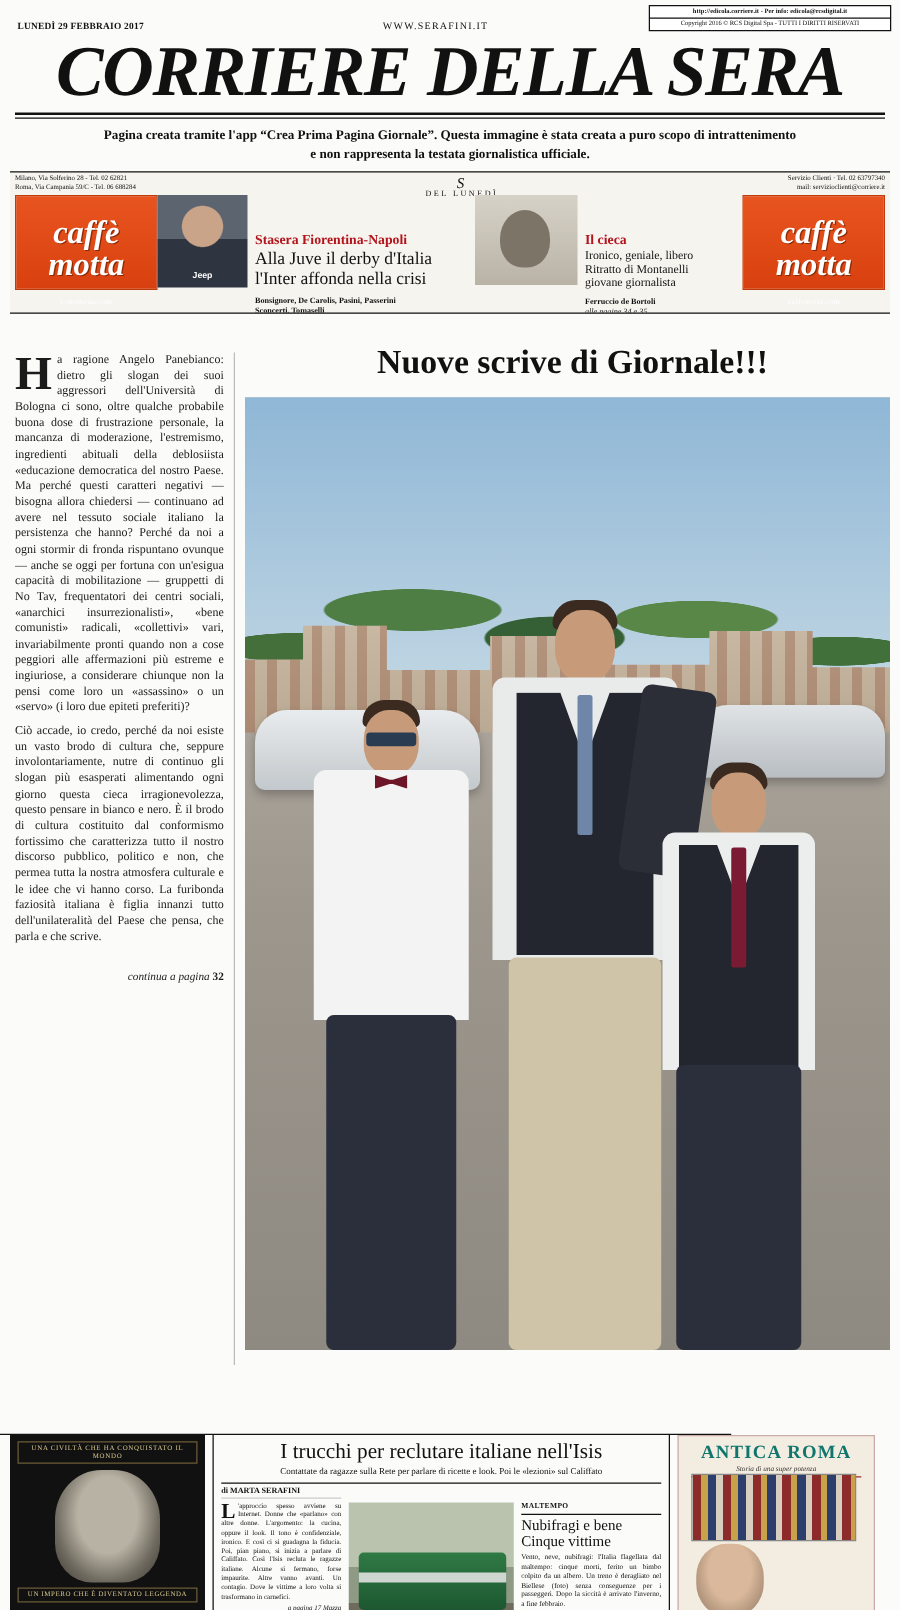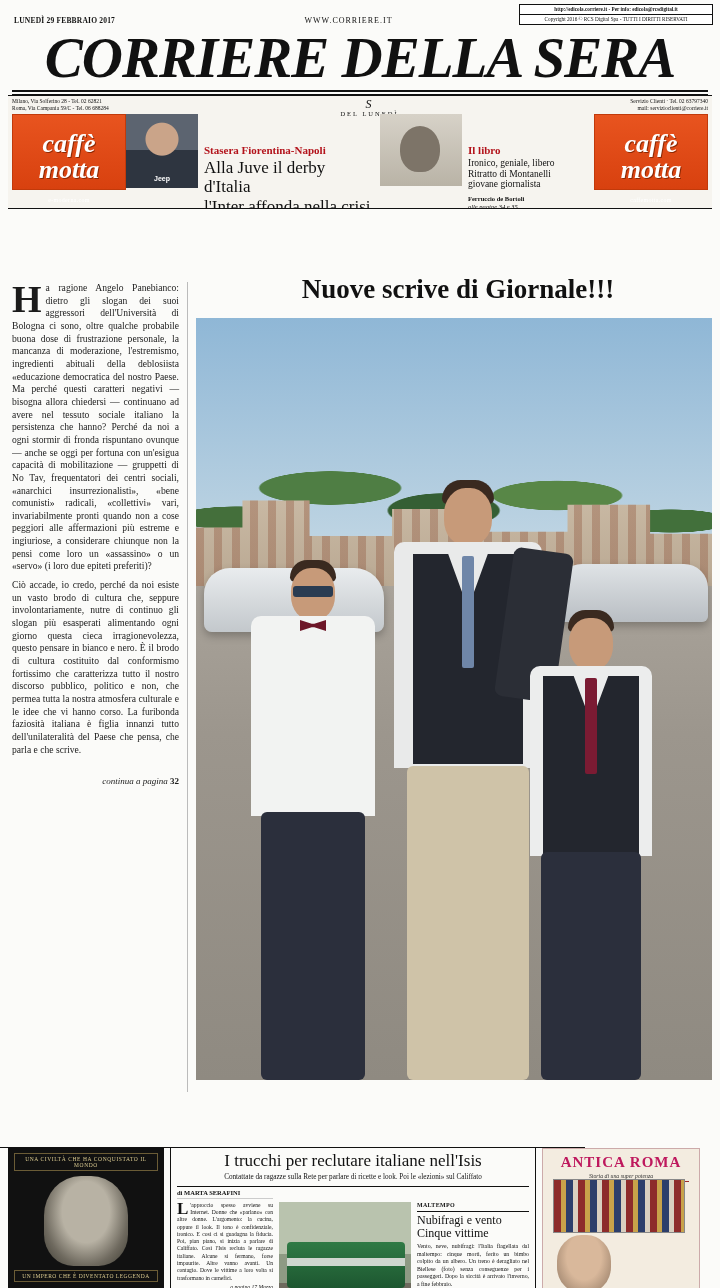--- a/index.html
+++ b/index.html
@@ -187,21 +187,21 @@
   }
   .ad-col.libro { left: 460px; width: 128px; }
   .ad-kicker {
     font-weight: bold;
     font-size: 11px;
     color: #b3131b;
     line-height: 1.1;
     margin-top: 32px;
   }
   .ad-head {
-    font-size: 17px;
+    font-size: 14px;
     line-height: 1.15;
     margin-top: 2px;
   }
   .ad-sub {
     font-size: 6.5px;
     font-weight: bold;
     line-height: 1.25;
     margin-top: 5px;
   }
   .ad-page { font-weight: normal; font-style: italic; }
@@ -507,21 +507,21 @@
   .ad-cesare {
     flex: 0 0 156px;
     background: #f3ece0;
     border: 1px solid #caa;
     position: relative;
     overflow: hidden;
   }
   .ad-cesare .title {
     text-align: center;
     font-size: 15px;
-    color: #be185d;
+    color: #0f766e;
     letter-spacing: 1px;
     padding-top: 5px;
     font-weight: bold;
   }
   .ad-cesare .subtitle {
     text-align: center; font-size: 5.8px; font-style: italic; color: #333;
     border-bottom: 1px solid #9d2b2b; margin: 2px 10px 0 10px; padding-bottom: 2px;
   }
   .ad-cesare .books {
     position: absolute; left: 10px; top: 30px; width: 130px; height: 52px;
@@ -544,32 +544,36 @@
   }
   .ad-cesare .foot b { display: block; font-size: 6px; }
 </style>
 </head>
 <body>
 
 <div class="page">
 
   <div class="topbar">
     <div class="date">LUNEDÌ 29 FEBBRAIO 2017</div>
-    <div class="site">WWW.CORRIERE.IT</div>
+    <div class="site">WWW.SERAFINI.IT</div>
     <div class="price">In Italia EURO 1,50  ·  ANNO 55 - N. 9</div>
   </div>
   <div class="digital-box">
     <div class="row1">http://edicola.corriere.it - Per info: edicola@rcsdigital.it</div>
     <div class="row2">Copyright 2016 © RCS Digital Spa - TUTTI I DIRITTI RISERVATI</div>
   </div>
 
   <div class="masthead">CORRIERE DELLA SERA</div>
   <div class="rule-thick"></div>
   <div class="rule-thin"></div>
 
+  <div class="disclaimer">
+    <div>Pagina creata tramite l'app “Crea Prima Pagina Giornale”. Questa immagine è stata creata a puro scopo di intrattenimento</div>
+    <div>e non rappresenta la testata giornalistica ufficiale.</div>
+  </div>
 
   <div class="adstrip">
     <div class="adstrip-top">
       <div style="white-space:pre-line">Milano, Via Solferino 28 - Tel. 02 62821
 Roma, Via Campania 59/C - Tel. 06 688284</div>
       <div class="center-logo">
         <span class="s">S</span>
         <span>DEL LUNEDÌ</span>
       </div>
       <div class="right" style="white-space:pre-line">Servizio Clienti · Tel. 02 63797340
@@ -594,21 +598,21 @@
         <div>Sconcerti, Tomaselli</div>
         <div class="ad-page">alle pagine 44 e a pagina 49</div>
       </div>
     </div>
 
     <div class="ad-col libro-img">
       <div class="face"></div>
     </div>
 
     <div class="ad-col libro">
-      <div class="ad-kicker">Il libro</div>
+      <div class="ad-kicker">Il cieca</div>
       <div class="ad-head" style="white-space:pre-line; font-size:9.5px">Ironico, geniale, libero
 Ritratto di Montanelli
 giovane giornalista</div>
       <div class="ad-sub">
         <div>Ferruccio de Bortoli</div>
         <div class="ad-page">alle pagine 34 e 35</div>
       </div>
     </div>
 
     <div class="ad-motta right">
@@ -695,21 +699,21 @@
 
           <div class="bc-photo">
             <div class="train">
                 <div class="stripe"></div>
               </div>
             <div class="worker"></div>
           </div>
 
           <div class="bc-right">
             <div class="tag">MALTEMPO</div>
-            <h3 style="white-space:pre-line">Nubifragi e vento
+            <h3 style="white-space:pre-line">Nubifragi e bene
 Cinque vittime</h3>
             <div>Vento, neve, nubifragi: l'Italia flagellata dal maltempo: cinque morti, ferito un bimbo colpito da un albero. Un treno è deragliato nel Biellese (foto) senza conseguenze per i passeggeri. Dopo la siccità è arrivato l'inverno, a fine febbraio.</div>
             <div class="pag">a pagina 19</div>
           </div>
         </div>
 
         <div class="bc-foot">
           <span>G. Caprara e Gramigna</span>
           <span>La foto è tratta dalla rete</span>
         </div>

